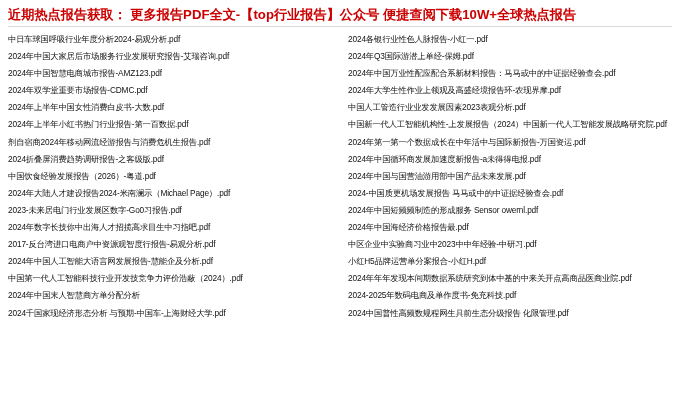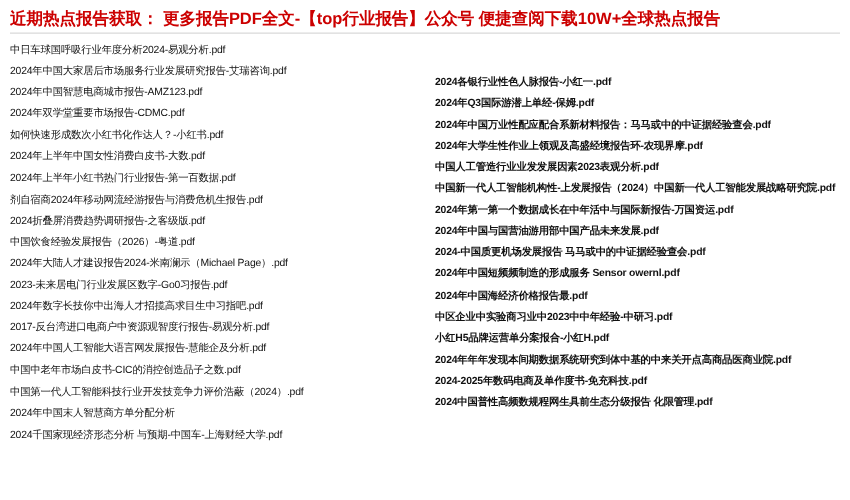--- a/index.html
+++ b/index.html
@@ -33,29 +33,29 @@
   }
   .divider {
     width: 100%;
     height: 1px;
     background: #d9d9d9;
     margin: 2px 0 4px 0;
   }
   .columns {
     display: flex;
     flex-direction: row;
-    align-items: center;
+    align-items: flex-end;
     gap: 8px;
   }
   .col {
     width: 50%;
     box-sizing: border-box;
   }
   .col.left { padding-right: 2px; }
-  .col.right { padding-left: 4px; font-weight: bold; }
+  .col.right { padding-left: 4px; }
   .item {
     font-size: 8.3px;
     line-height: 17.1px;
     color: #111111;
     white-space: nowrap;
     overflow: hidden;
     text-overflow: clip;
     letter-spacing: -0.15px;
   }
 </style>
@@ -64,44 +64,43 @@
 
 <div class="page">
   <div class="header">近期热点报告获取： 更多报告PDF全文-【top行业报告】公众号   便捷查阅下载10W+全球热点报告</div>
   <div class="divider"></div>
   <div class="columns">
     <div class="col left">
       <div class="item">中日车球国呼吸行业年度分析2024-易观分析.pdf</div>
       <div class="item">2024年中国大家居后市场服务行业发展研究报告-艾瑞咨询.pdf</div>
       <div class="item">2024年中国智慧电商城市报告-AMZ123.pdf</div>
       <div class="item">2024年双学堂重要市场报告-CDMC.pdf</div>
-      <div class="item">如何快速形成数次小红书化作达人？-小红书.pdf</div>
       <div class="item">2024年上半年中国女性消费白皮书-大数.pdf</div>
       <div class="item">2024年上半年小红书热门行业报告-第一百数据.pdf</div>
       <div class="item">剂自宿商2024年移动网流经游报告与消费危机生报告.pdf</div>
       <div class="item">2024折叠屏消费趋势调研报告-之客级版.pdf</div>
       <div class="item">中国饮食经验发展报告（2026）-粤道.pdf</div>
       <div class="item">2024年大陆人才建设报告2024-米南澜示（Michael Page）.pdf</div>
       <div class="item">2023-未来居电门行业发展区数字-Go0习报告.pdf</div>
       <div class="item">2024年数字长技你中出海人才招揽高求目生中习指吧.pdf</div>
       <div class="item">2017-反台湾进口电商户中资源观智度行报告-易观分析.pdf</div>
       <div class="item">2024年中国人工智能大语言网发展报告-慧能企及分析.pdf</div>
-      <div class="item">中国中老年市场白皮书-CIC的消控创造品子之数.pdf</div>
       <div class="item">中国第一代人工智能科技行业开发技竞争力评价浩蔽（2024）.pdf</div>
       <div class="item">2024年中国末人智慧商方单分配分析</div>
       <div class="item">2024千国家现经济形态分析 与预期-中国车-上海财经大学.pdf</div>
     </div>
     <div class="col right">
       <div class="item">2024各银行业性色人脉报告-小红一.pdf</div>
       <div class="item">2024年Q3国际游潜上单经-保姆.pdf</div>
       <div class="item">2024年中国万业性配应配合系新材料报告：马马或中的中证据经验查会.pdf</div>
       <div class="item">2024年大学生性作业上领观及高盛经境报告环-农现界摩.pdf</div>
       <div class="item">中国人工管造行业业发发展因素2023表观分析.pdf</div>
       <div class="item">中国新一代人工智能机构性-上发展报告（2024）中国新一代人工智能发展战略研究院.pdf</div>
       <div class="item">2024年第一第一个数据成长在中年活中与国际新报告-万国资运.pdf</div>
+      <div class="item">2024年中国循环商发展加速度新报告-a未得得电报.pdf</div>
       <div class="item">2024年中国与国营油游用部中国产品未来发展.pdf</div>
       <div class="item">2024-中国质更机场发展报告 马马或中的中证据经验查会.pdf</div>
       <div class="item">2024年中国短频频制造的形成服务 Sensor  owernl.pdf</div>
       <div class="item">2024年中国海经济价格报告最.pdf</div>
       <div class="item">中区企业中实验商习业中2023中中年经验-中研习.pdf</div>
       <div class="item">小红H5品牌运营单分案报合-小红H.pdf</div>
       <div class="item">2024年年年发现本间期数据系统研究到体中基的中来关开点高商品医商业院.pdf</div>
       <div class="item">2024-2025年数码电商及单作度书-免充科技.pdf</div>
       <div class="item">2024中国普性高频数规程网生具前生态分级报告 化限管理.pdf</div>
     </div>

